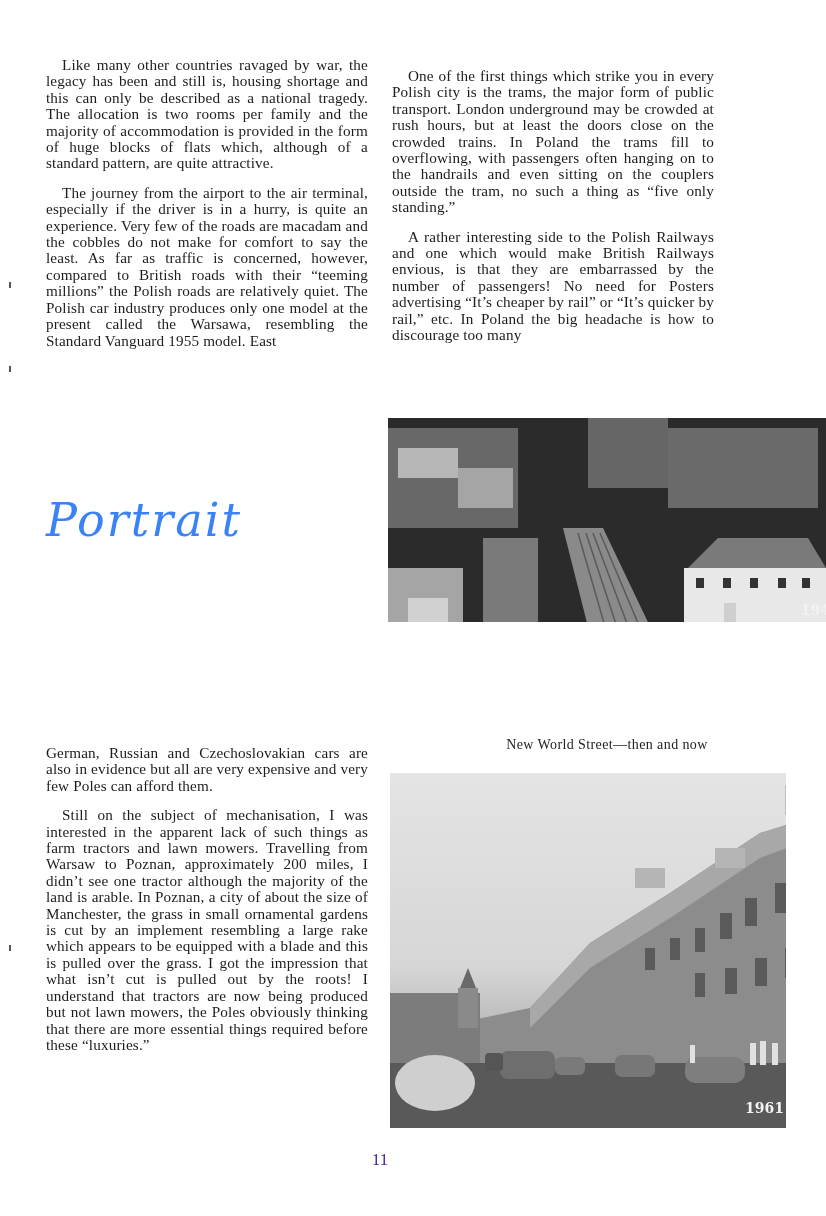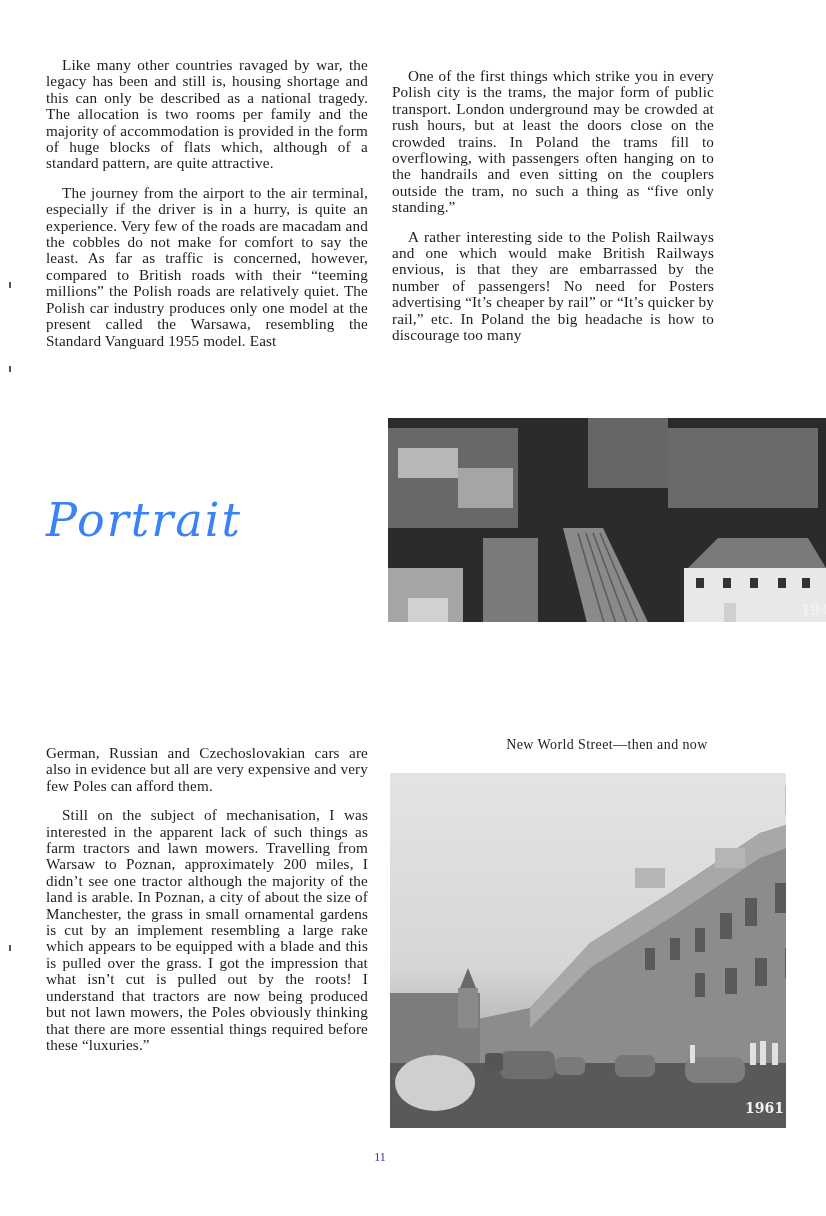--- a/index.html
+++ b/index.html
@@ -43,21 +43,21 @@
       color: #f2f2f2; font-size: 14px;
     }
     #year-then { right: -4px; bottom: 4px; }
     #year-now { right: 2px; bottom: 12px; }
     .caption {
       position: absolute; left: 388px; width: 438px; top: 737px;
       text-align: center; font-size: 14px; letter-spacing: 0.4px; color: #222;
     }
     .page-number {
       position: absolute; left: 360px; width: 40px; top: 1150px;
-      text-align: center; font-size: 12px; color: #4c1d95;
+      text-align: center; font-size: 17px; color: #4c1d95;
     }
     .margin-mark { position: absolute; width: 2px; height: 6px; background: #555; }
   </style>
 </head>
 <body>
 
 <div class="col" id="col-left-top">
   <p>Like many other countries ravaged by war, the legacy has been and still is, housing shortage and this can only be described as a national tragedy. The allocation is two rooms per family and the majority of accommodation is pro­vided in the form of huge blocks of flats which, although of a standard pattern, are quite attractive.</p>
   <p>The journey from the airport to the air terminal, especially if the driver is in a hurry, is quite an experience. Very few of the roads are macadam and the cobbles do not make for comfort to say the least. As far as traffic is concerned, however, compared to British roads with their “teeming millions” the Polish roads are relatively quiet. The Polish car industry produces only one model at the present called the Warsawa, resembling the Standard Vanguard 1955 model. East</p>
 </div>

